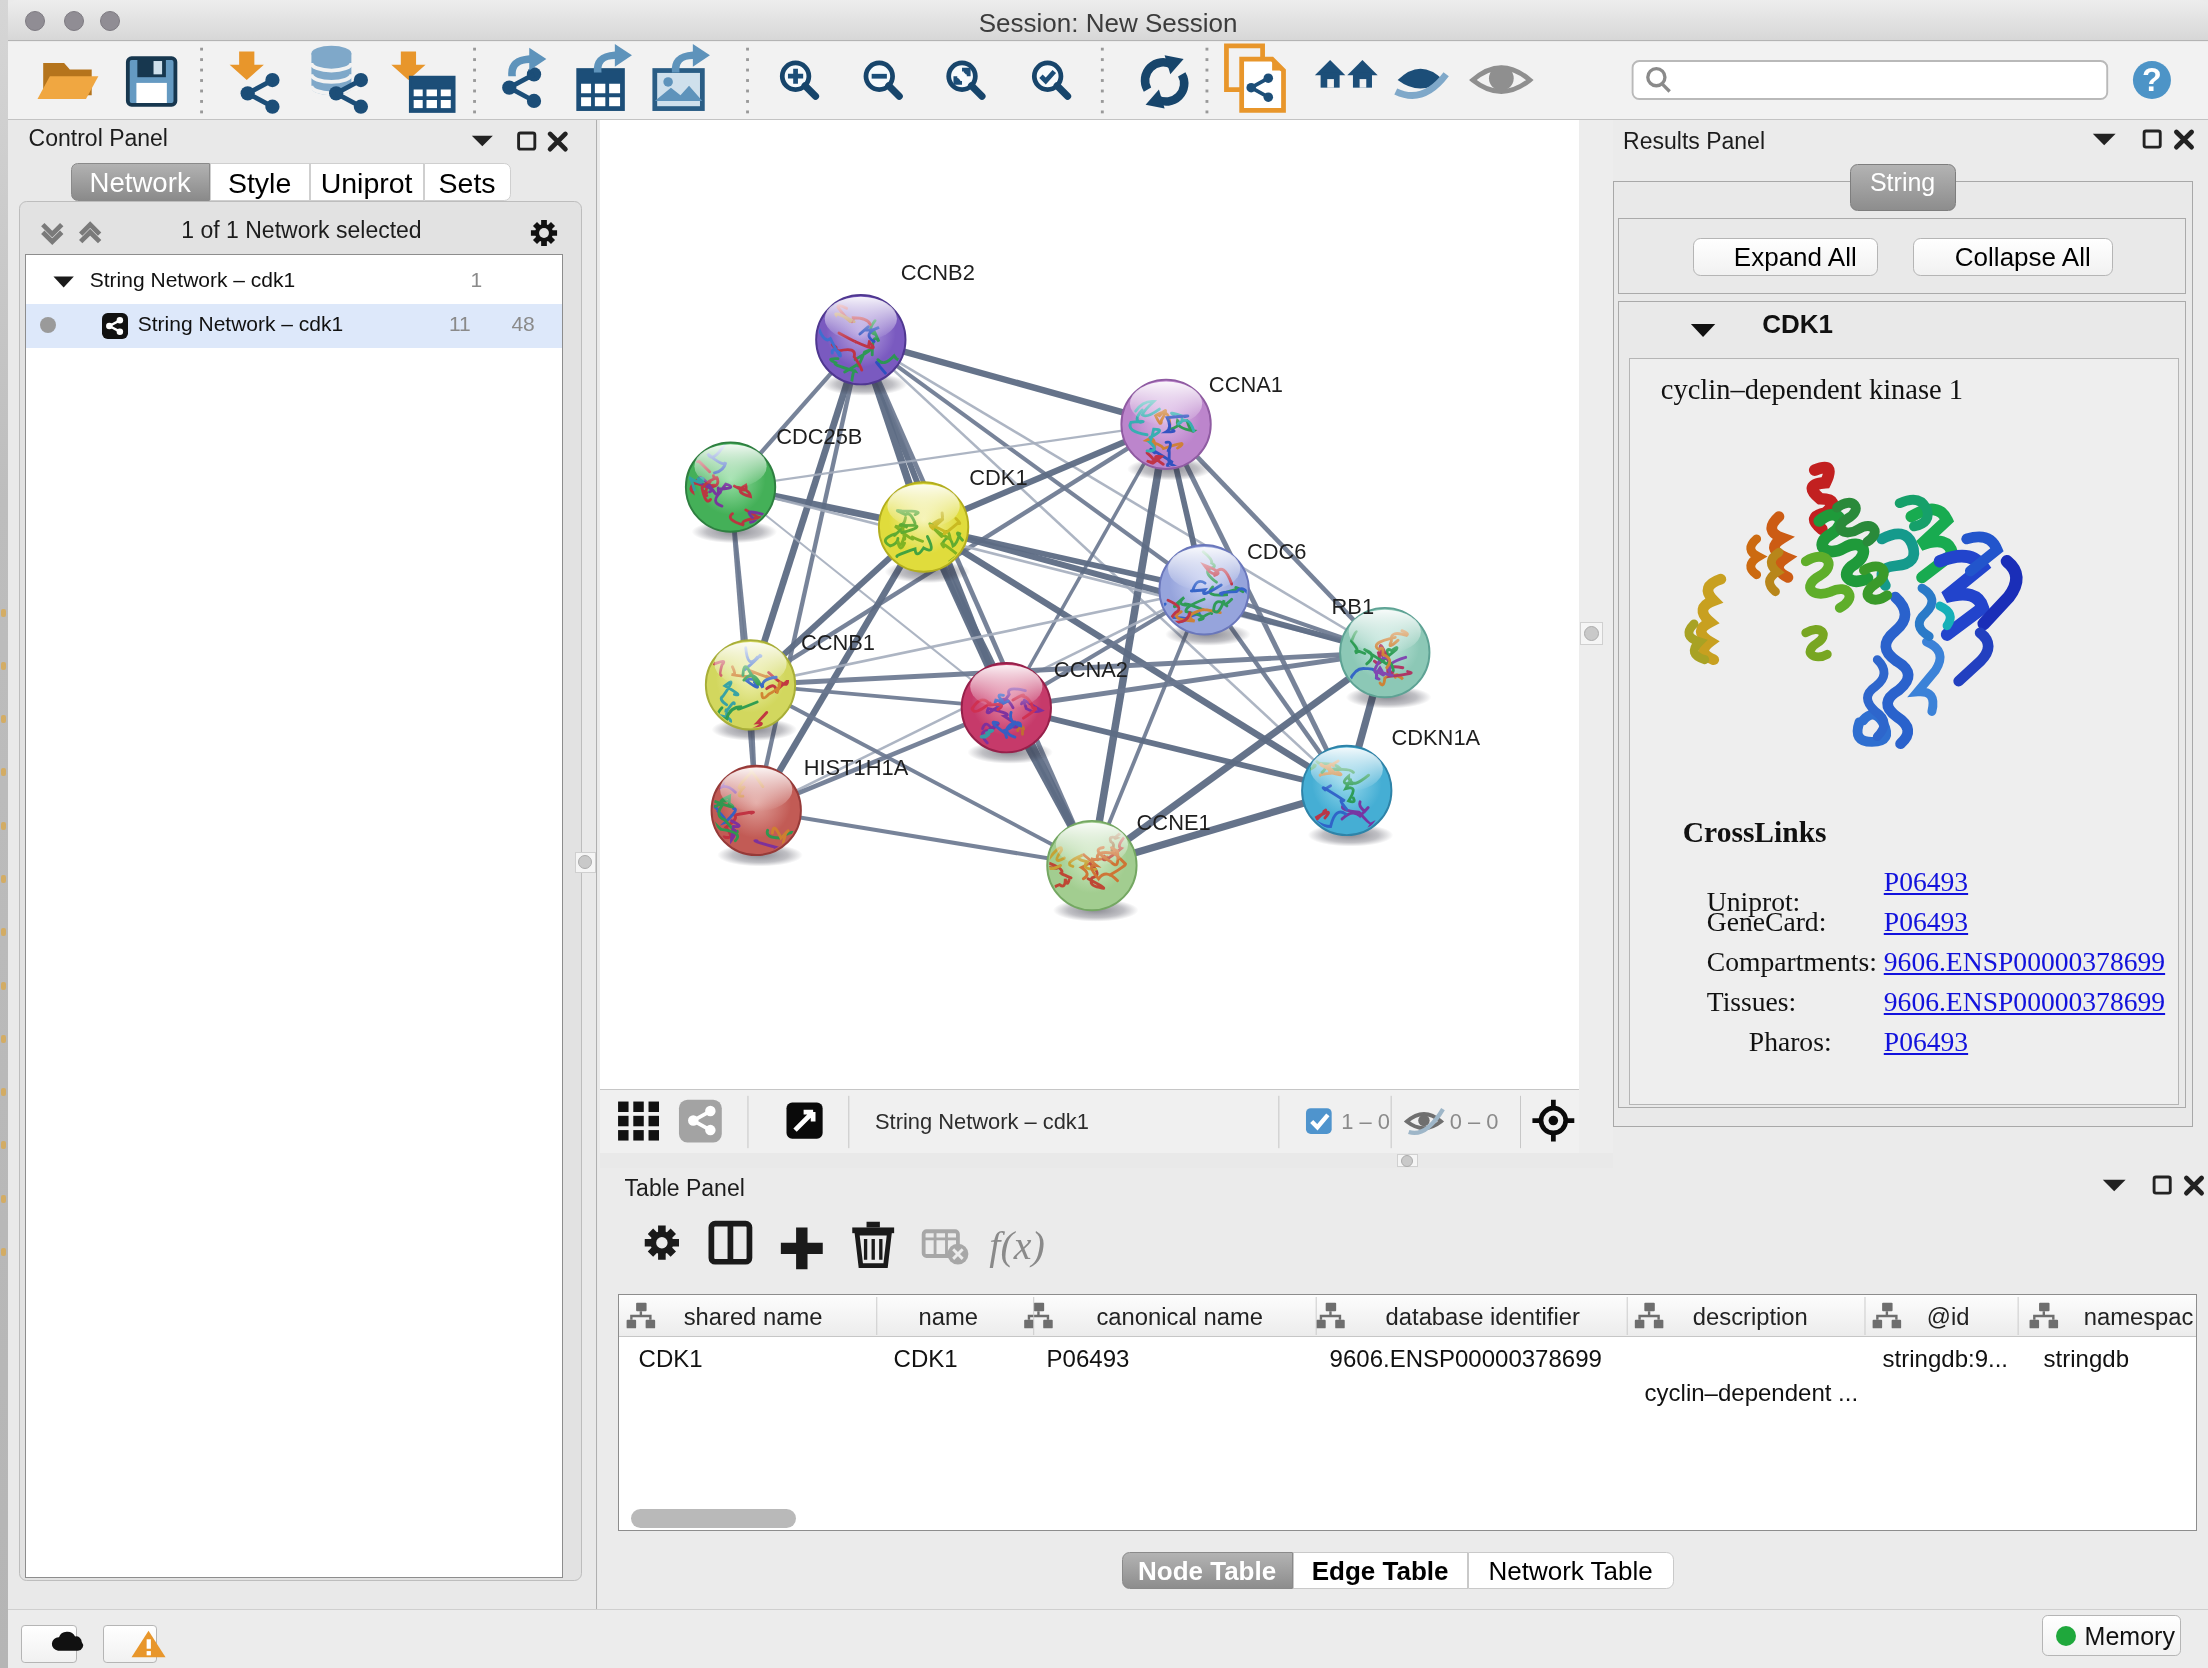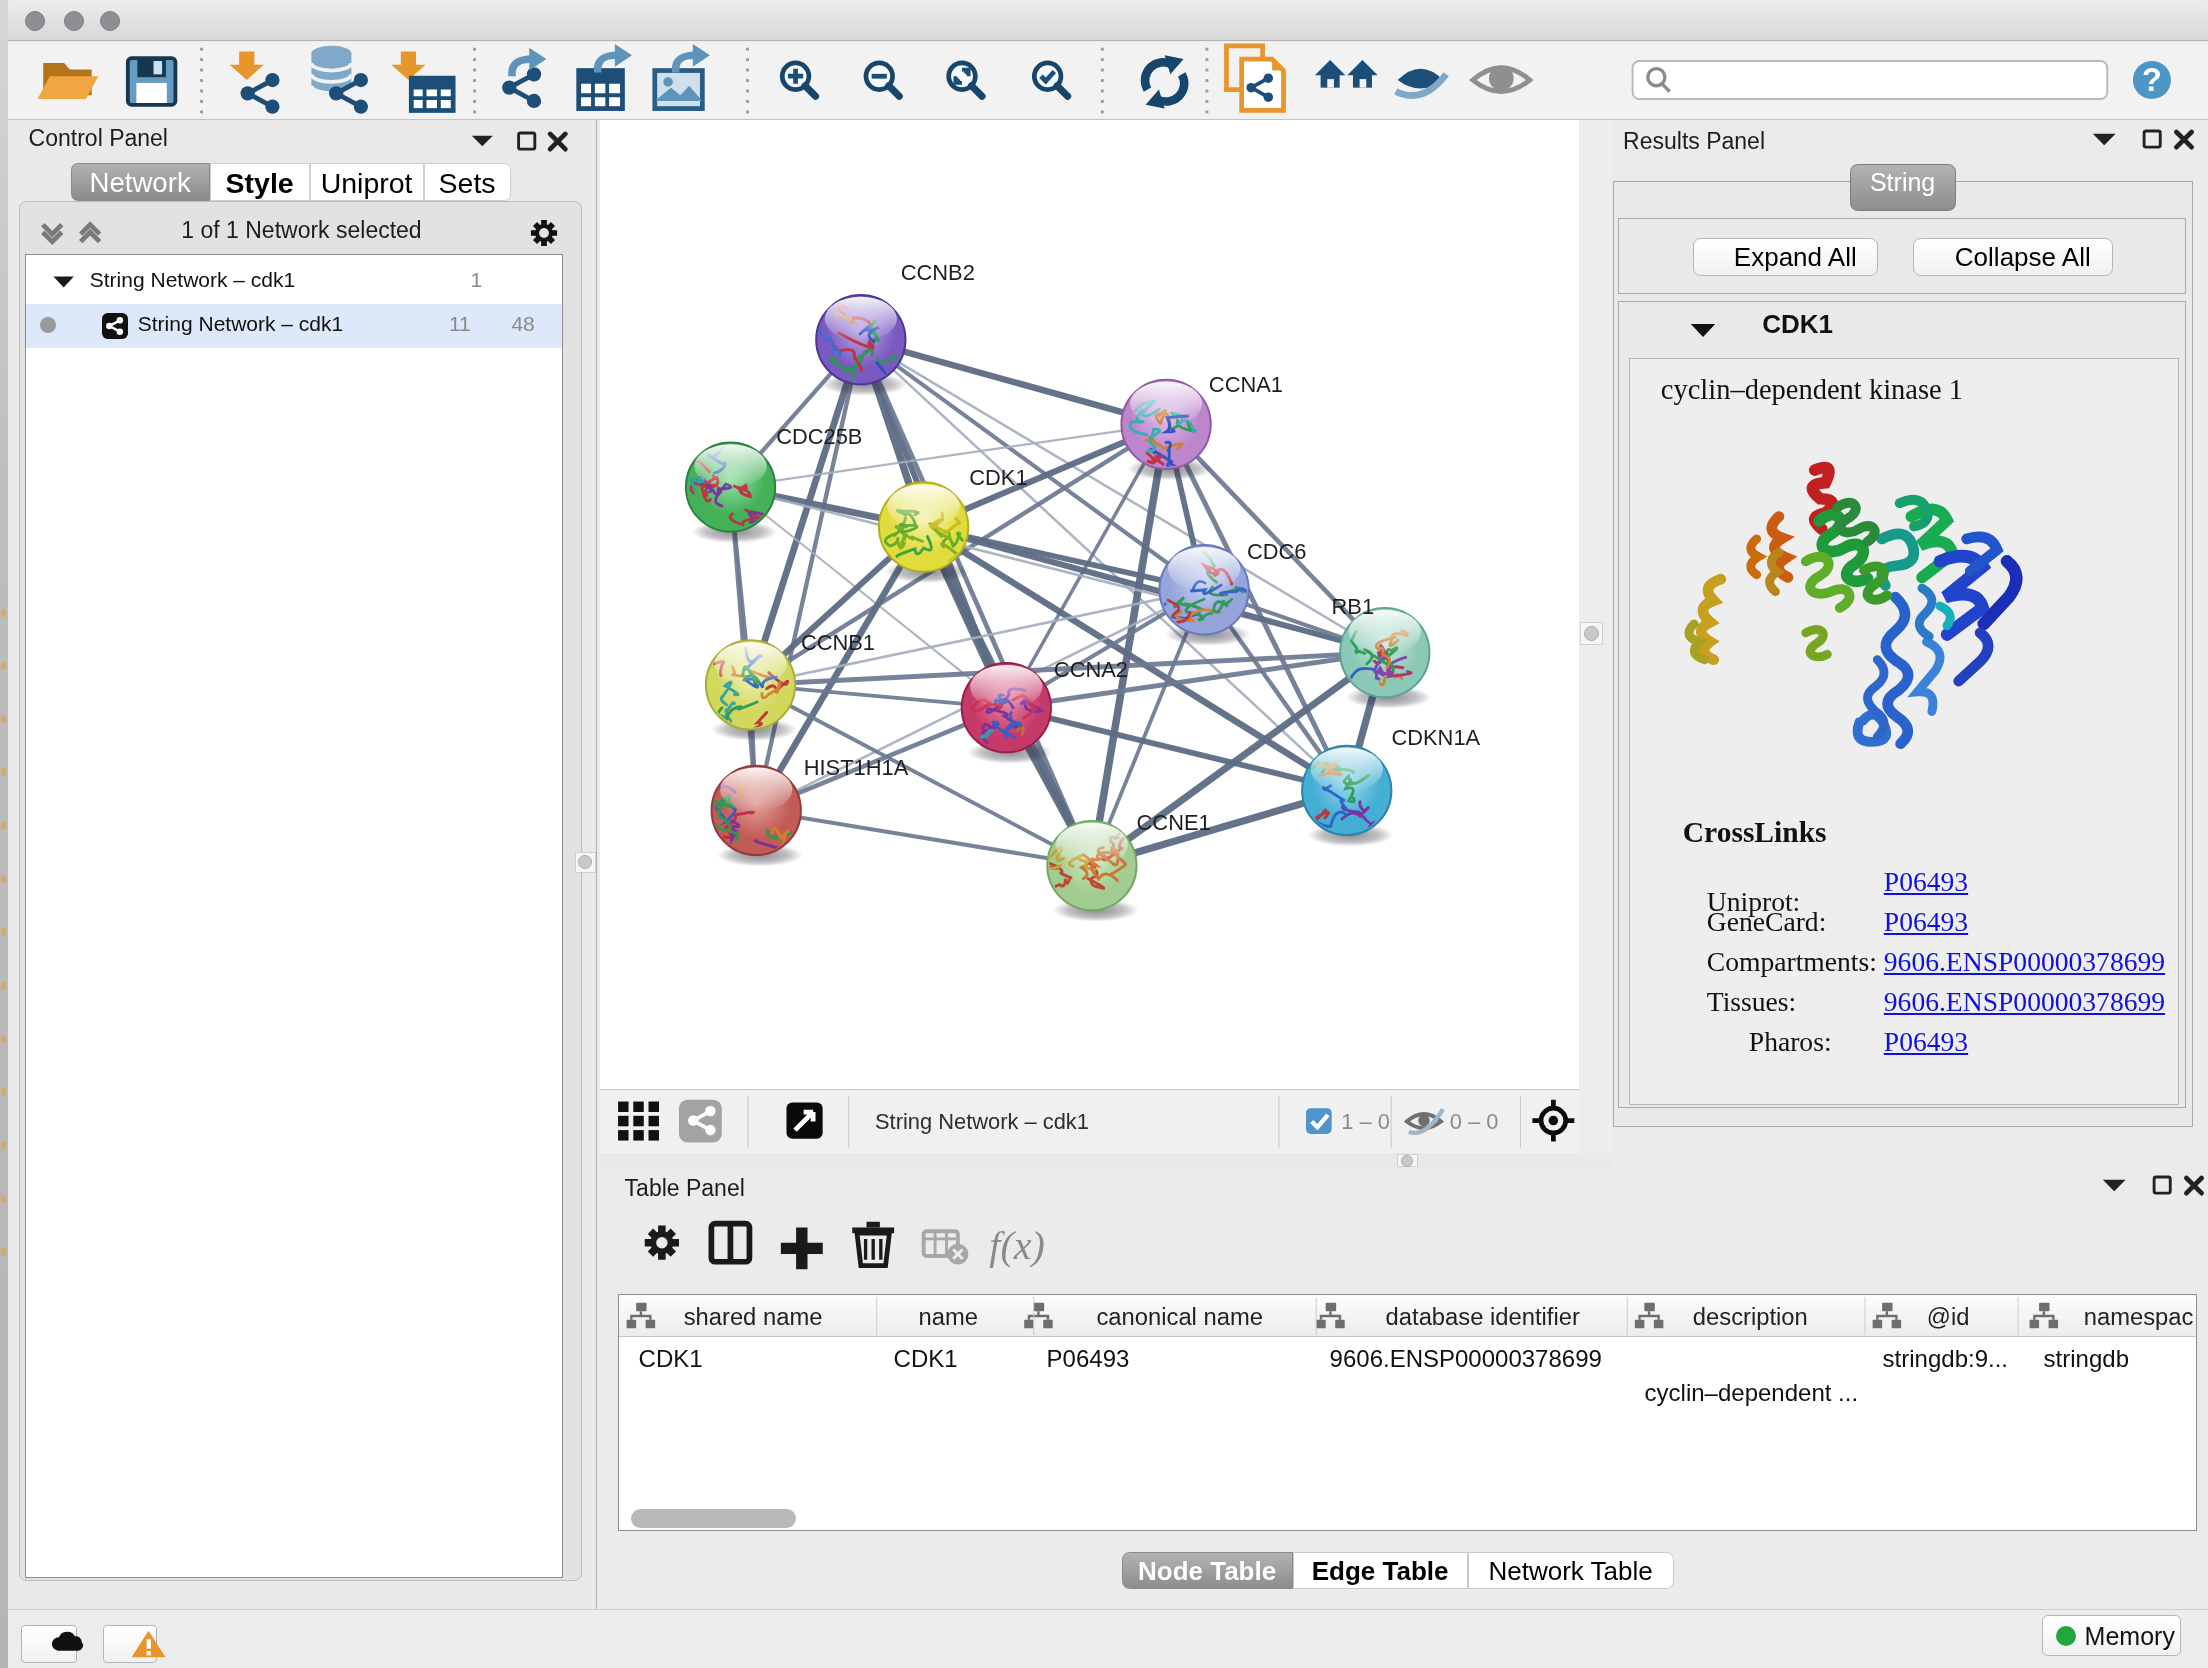--- a/index.html
+++ b/index.html
@@ -61,20 +61,21 @@
 <div class="spk" style="top:1088px;"></div>
 <div class="spk" style="top:1141px;"></div>
 <div class="spk" style="top:1195px;"></div>
 <div class="spk" style="top:1248px;"></div>
   </div>
 <div id="win">
   <div id="titlebar">
     <div class="tl" style="left:17px;"></div>
     <div class="tl" style="left:56px;"></div>
     <div class="tl" style="left:92px;"></div>
+    <div id="title">Session: New Session</div>
   </div>
   <div id="toolbar">
   <svg width="2201" height="78" viewBox="0 0 2314 82">
     <defs>
       <g id="shareg">
         <circle cx="0" cy="0" r="7.5"></circle>
             <circle cx="26" cy="-14" r="7.5"></circle>
             <circle cx="26" cy="14" r="7.5"></circle>
         <path d="M0 0 L26 -14 M0 0 L26 14" stroke-width="5" stroke="#1c4e78" fill="none"></path>
       </g>
@@ -210,21 +211,21 @@
   </svg>
   </div>
   <div id="cpanel">
     <div class="abs ptitle" style="left:21px; top:4.8px;">Control Panel</div>
     <svg class="abs" style="left:460px; top:9.5px;" width="105" height="25" viewBox="0 0 110 26">
       <path d="M4 6 L26 6 L15 17 Z" fill="#222"></path>
       <rect x="53" y="3" width="17" height="17" rx="2" fill="none" stroke="#222" stroke-width="3"></rect>
       <path d="M86 4 L102 20 M102 4 L86 20" stroke="#222" stroke-width="5" stroke-linecap="round"></path>
     </svg>
     <div class="abs" style="left:63px; top:43px; width:139px; height:38px; background:linear-gradient(#b2b2b2,#8a8a8a); border:1px solid #8a8a8a; border-radius:6.7px 0 0 6.7px; color:#fff; font-size:27.6px; text-align:center; line-height:38px;">Network</div>
-    <div class="abs" style="left:202px; top:43px; width:100px; height:38px; background:#fff; border:1px solid #cfcfcf; font-size:28.5px; text-align:center; line-height:38px;font-weight:bold;">Style</div>
+    <div class="abs" style="left:202px; top:43px; width:100px; height:38px; background:#fff; border:1px solid #cfcfcf; font-size:28.5px; text-align:center; line-height:38px;">Style</div>
     <div class="abs" style="left:302px; top:43px; width:114px; height:38px; background:#fff; border:1px solid #cfcfcf; font-size:28.5px; text-align:center; line-height:38px;">Uniprot</div>
     <div class="abs" style="left:416px; top:43px; width:87px; height:38px; background:#fff; border:1px solid #cfcfcf; border-radius:0 6.7px 6.7px 0; font-size:28.5px; text-align:center; line-height:38px;">Sets</div>
     <div class="abs" style="left:11.4px; top:81px; width:563px; height:1380px; background:#e2e2e2; border:1px solid #bdbdbd; border-radius:7.6px;">
       <svg class="abs" style="left:19px; top:15px;" width="72" height="38" viewBox="0 0 76 40">
         <g stroke="#7a7a7a" stroke-width="5" fill="none">
           <path d="M4 8 L14 18 L24 8"></path>
             <path d="M4 16 L14 26 L24 16"></path>
           <path d="M44 18 L54 8 L64 18"></path>
             <path d="M44 26 L54 16 L64 26"></path>
         </g>

